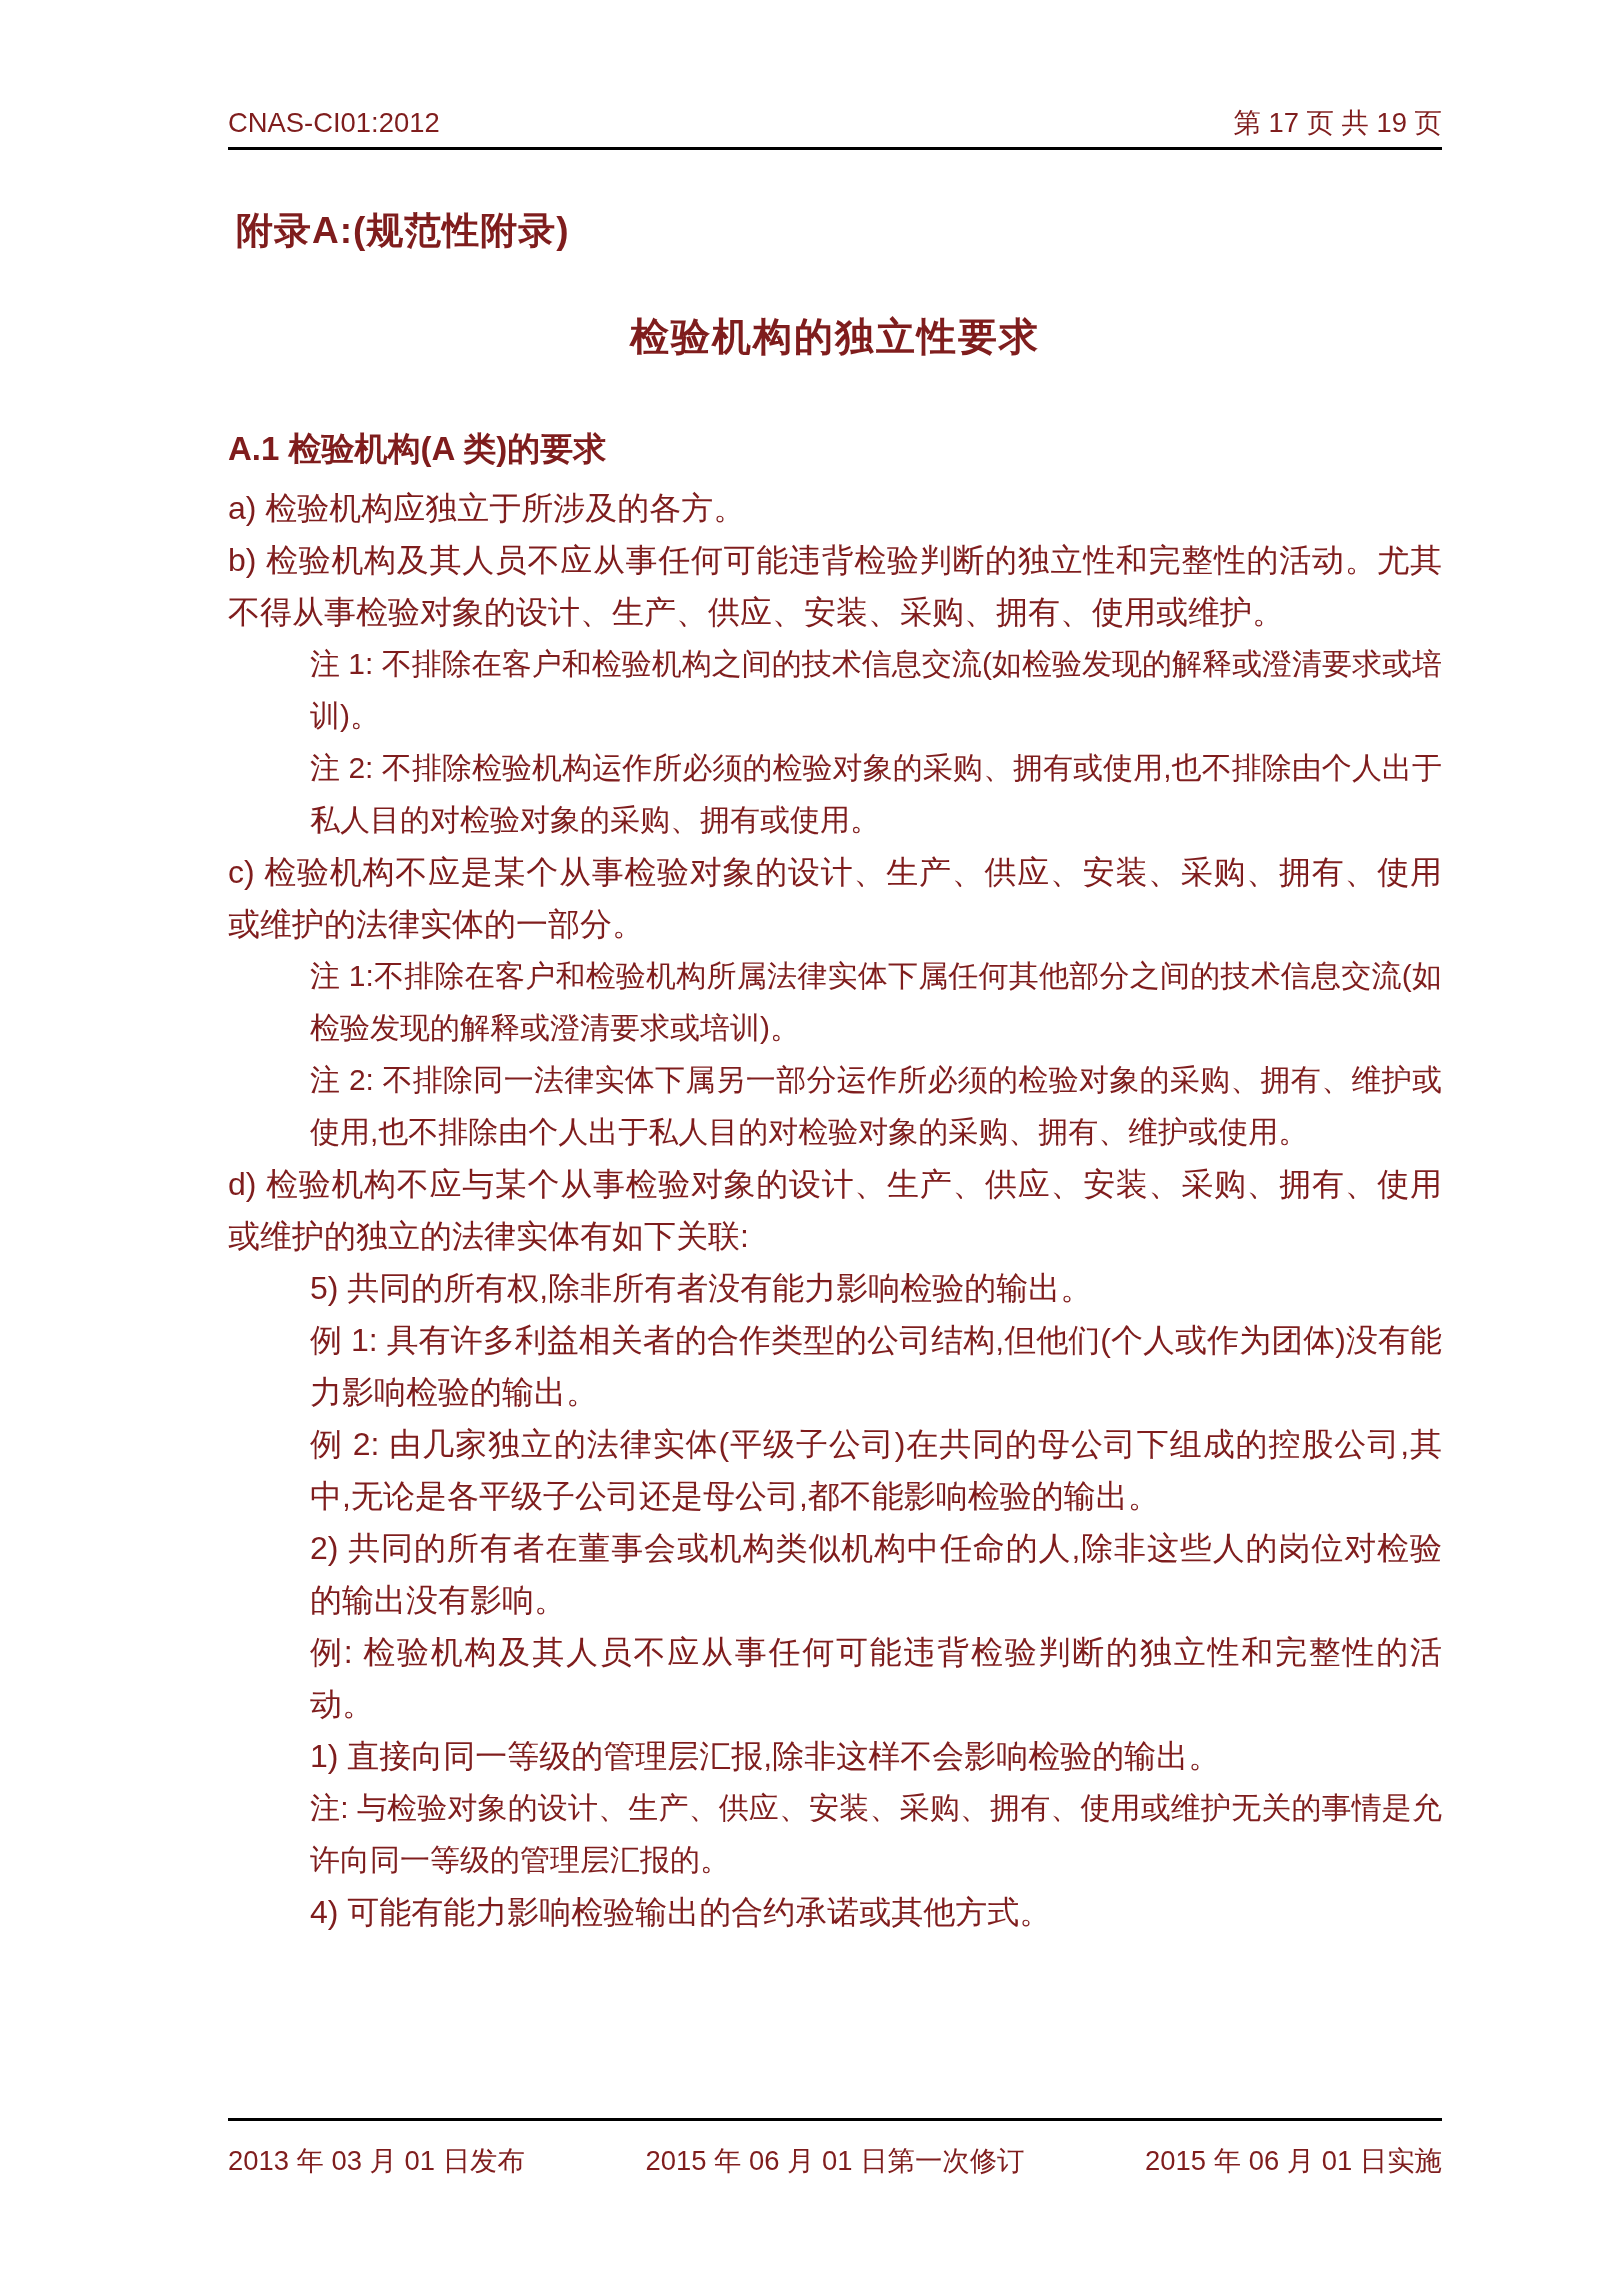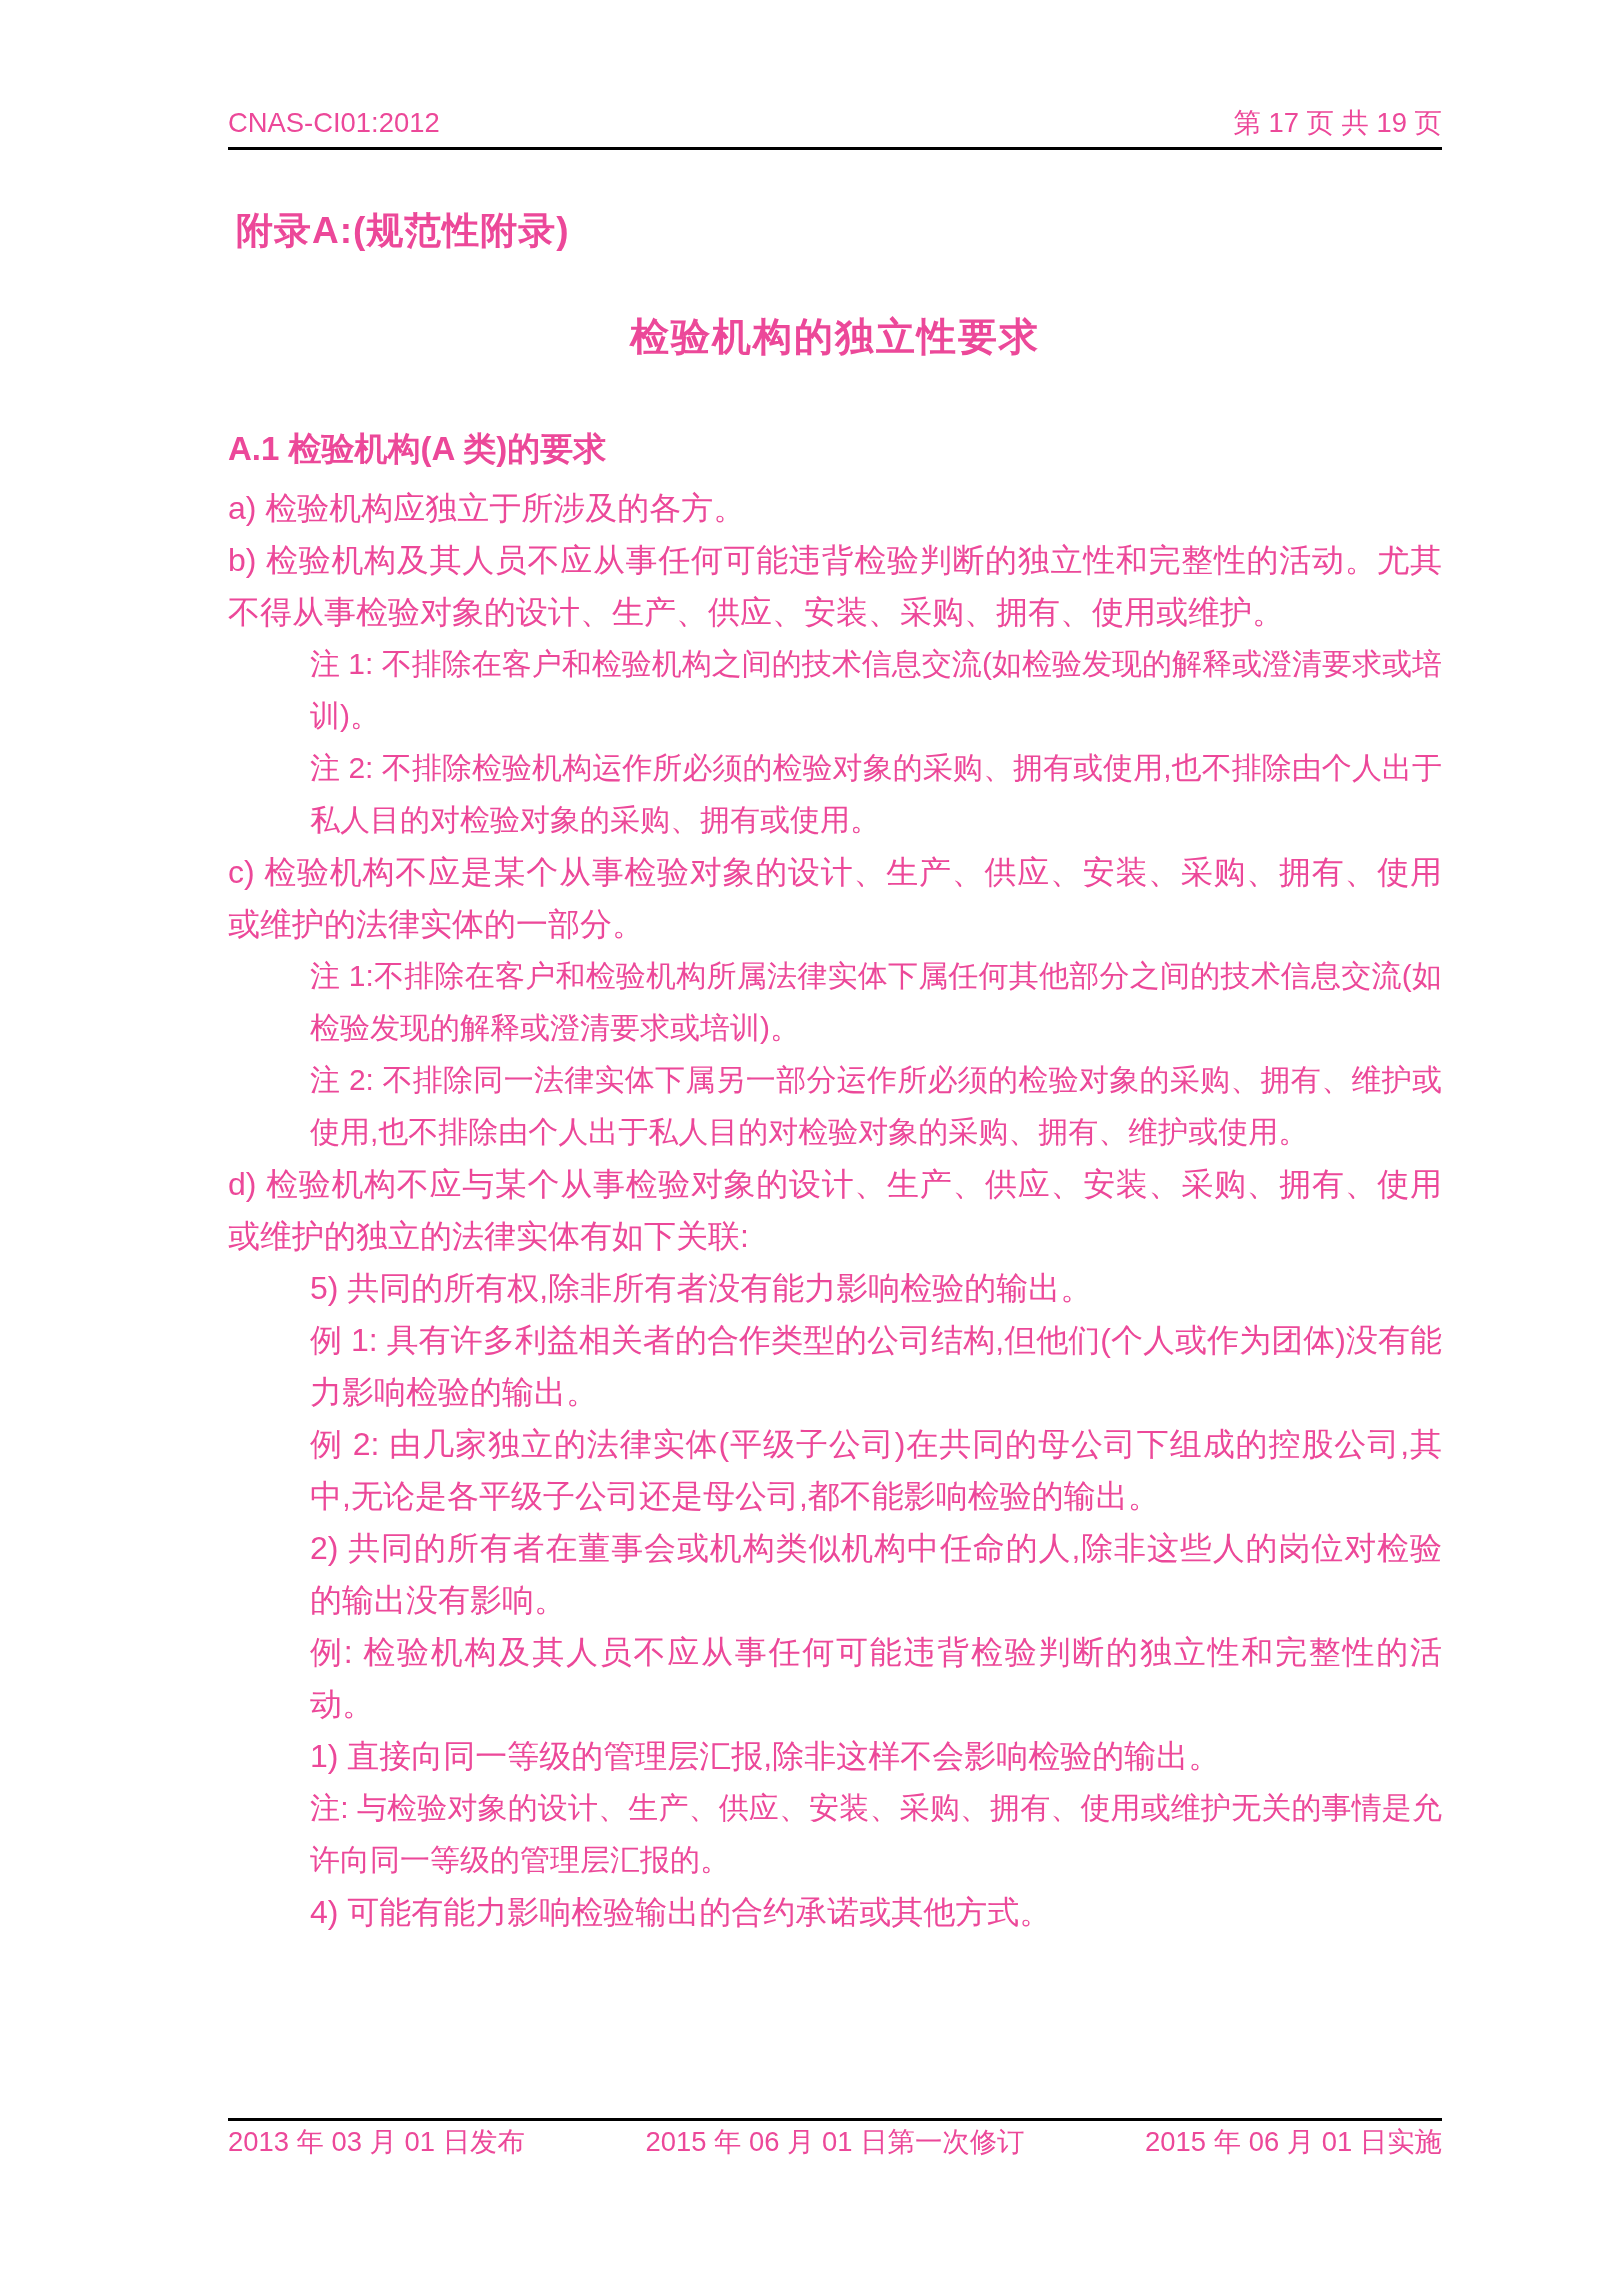--- a/index.html
+++ b/index.html
@@ -3,21 +3,21 @@
 <meta charset="utf-8">
 <style>
   html, body { margin: 0; padding: 0; background: #e8e8e8; }
   .page {
     position: relative;
     width: 1621px;
     height: 2293px;
     background: #ffffff;
     margin: 0 auto;
     font-family: "Liberation Sans", "DejaVu Sans", sans-serif;
-    color: #ec4899;
+    color: #7f1d1d;
     overflow: hidden;
   }
   .header {
     position: absolute;
     left: 228px;
     top: 106px;
     width: 1214px;
     display: flex;
     justify-content: space-between;
     align-items: flex-end;
@@ -63,21 +63,21 @@
     text-justify: inter-ideograph;
   }
   .para.indent { margin-left: 82px; }
   .para.note { font-size: 30px; }
   .footer {
     position: absolute;
     left: 228px;
     top: 2118px;
     width: 1214px;
     border-top: 3.9px solid #000000;
-    padding-top: 4px;
+    padding-top: 23px;
     display: flex;
     justify-content: space-between;
     align-items: flex-start;
     font-size: 27.4px;
     line-height: 33px;
   }
   .footer .center { text-align: center; }
   .footer .right { text-align: right; }
 </style>
 </head>

